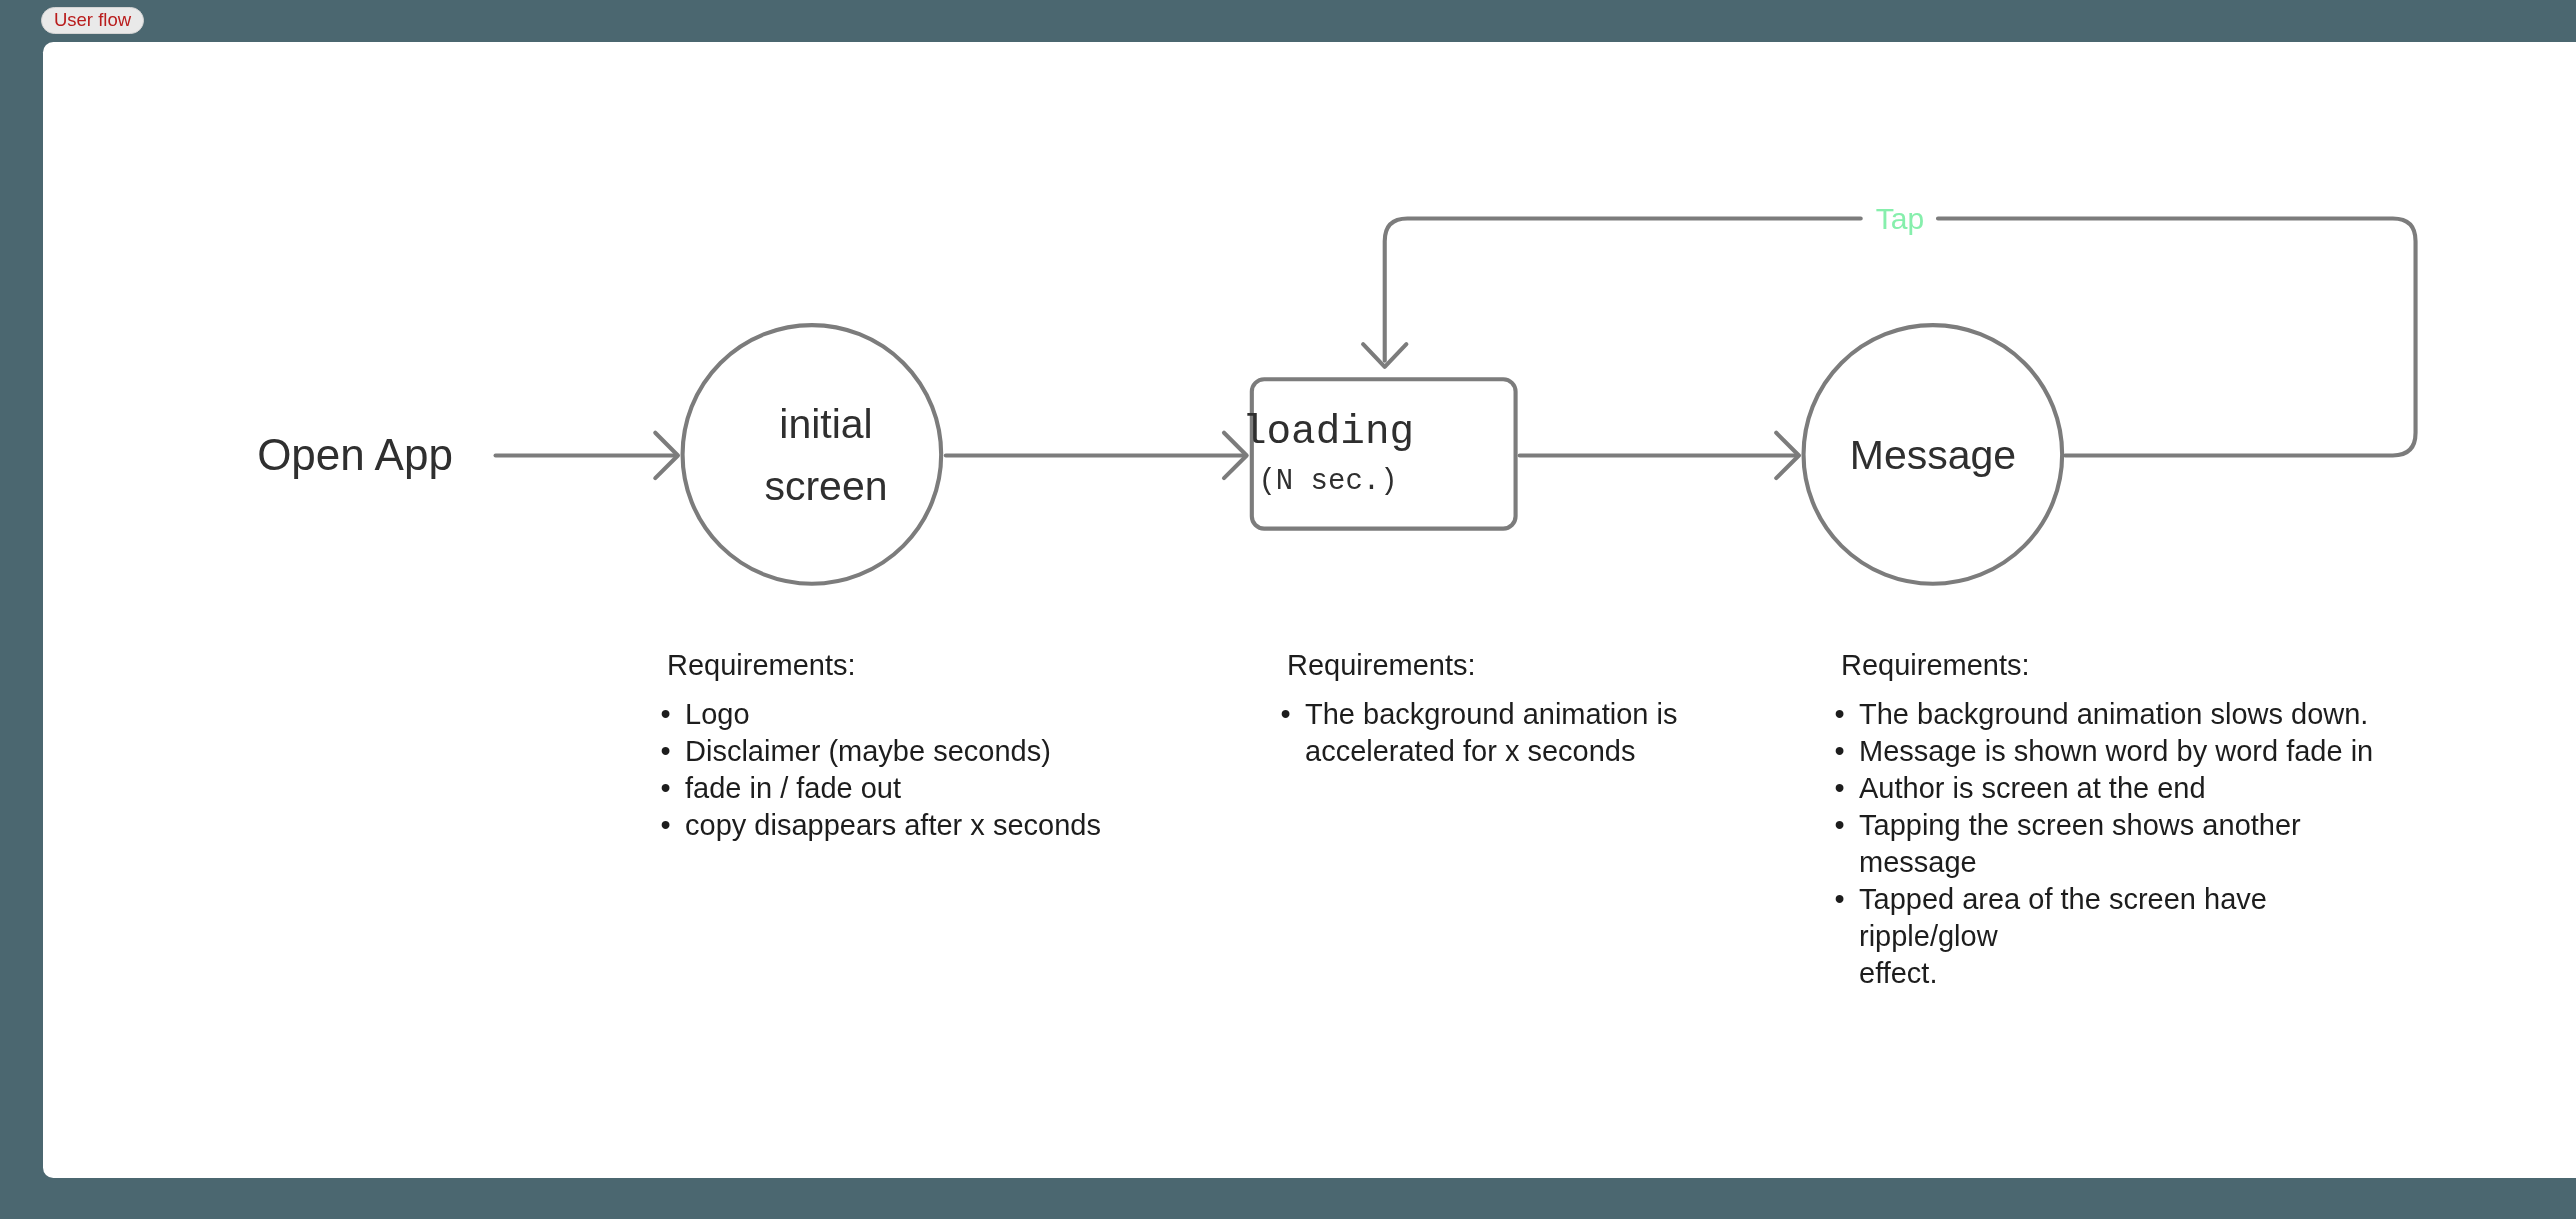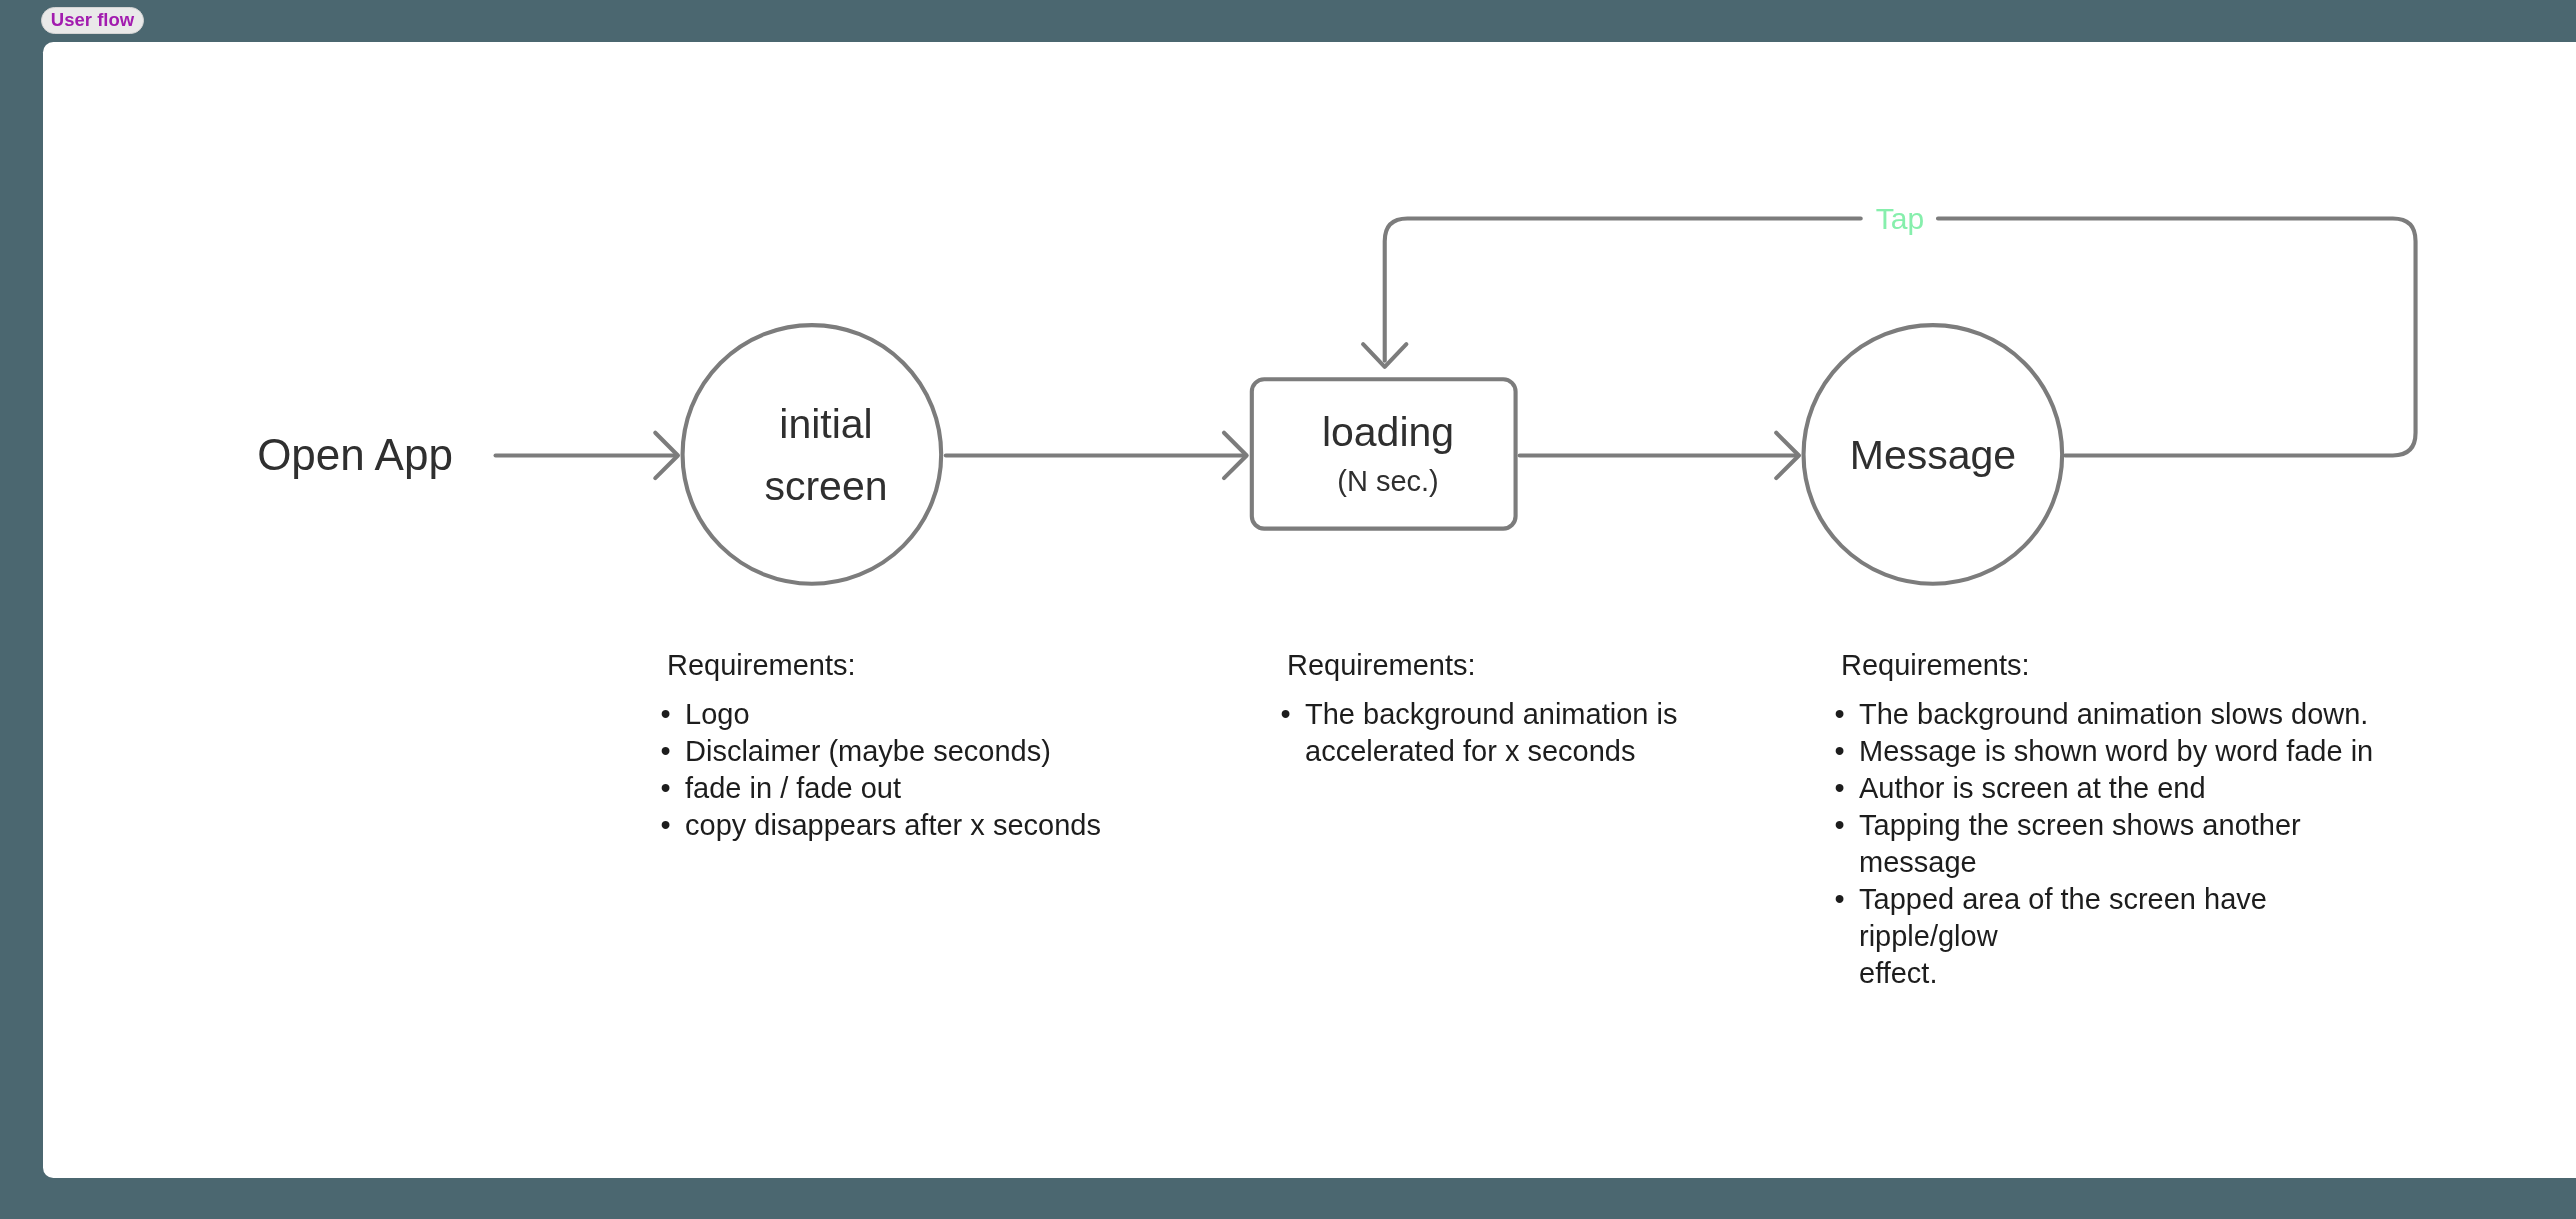--- a/index.html
+++ b/index.html
@@ -22,22 +22,22 @@
     width: 103px;
     height: 27px;
     background: #e9e9e9;
     border: 1px solid #d4d4d4;
     border-radius: 15.5px;
     box-sizing: border-box;
     display: flex;
     align-items: center;
     justify-content: center;
     font-size: 18.5px;
-    font-weight: 700;
-    color: #a21caf;
+    font-weight: 400;
+    color: #b91c1c;
   }
   .canvas {
     position: absolute;
     left: 43px;
     top: 42px;
     width: 2636px;
     height: 1136px;
     background: #ffffff;
     border-radius: 10.3px;
   }
@@ -74,28 +74,29 @@
     width: 258px;
     height: 258px;
   }
   .message-label {
     left: 1804px;
     top: 326px;
     width: 258px;
     height: 258px;
   }
   .loading-label {
-    left: 1256px;
+    left: 1196px;
     top: 379px;
     width: 264px;
     height: 149px;
     display: flex;
     flex-direction: column;
     align-items: center;
     justify-content: center;
+    font-family: Liberation Mono, monospace;
   }
   .loading-main {
     font-size: 41px;
     line-height: 47px;
   }
   .loading-sub {
     font-size: 29px;
     line-height: 33px;
     margin-top: 9px;
   }

